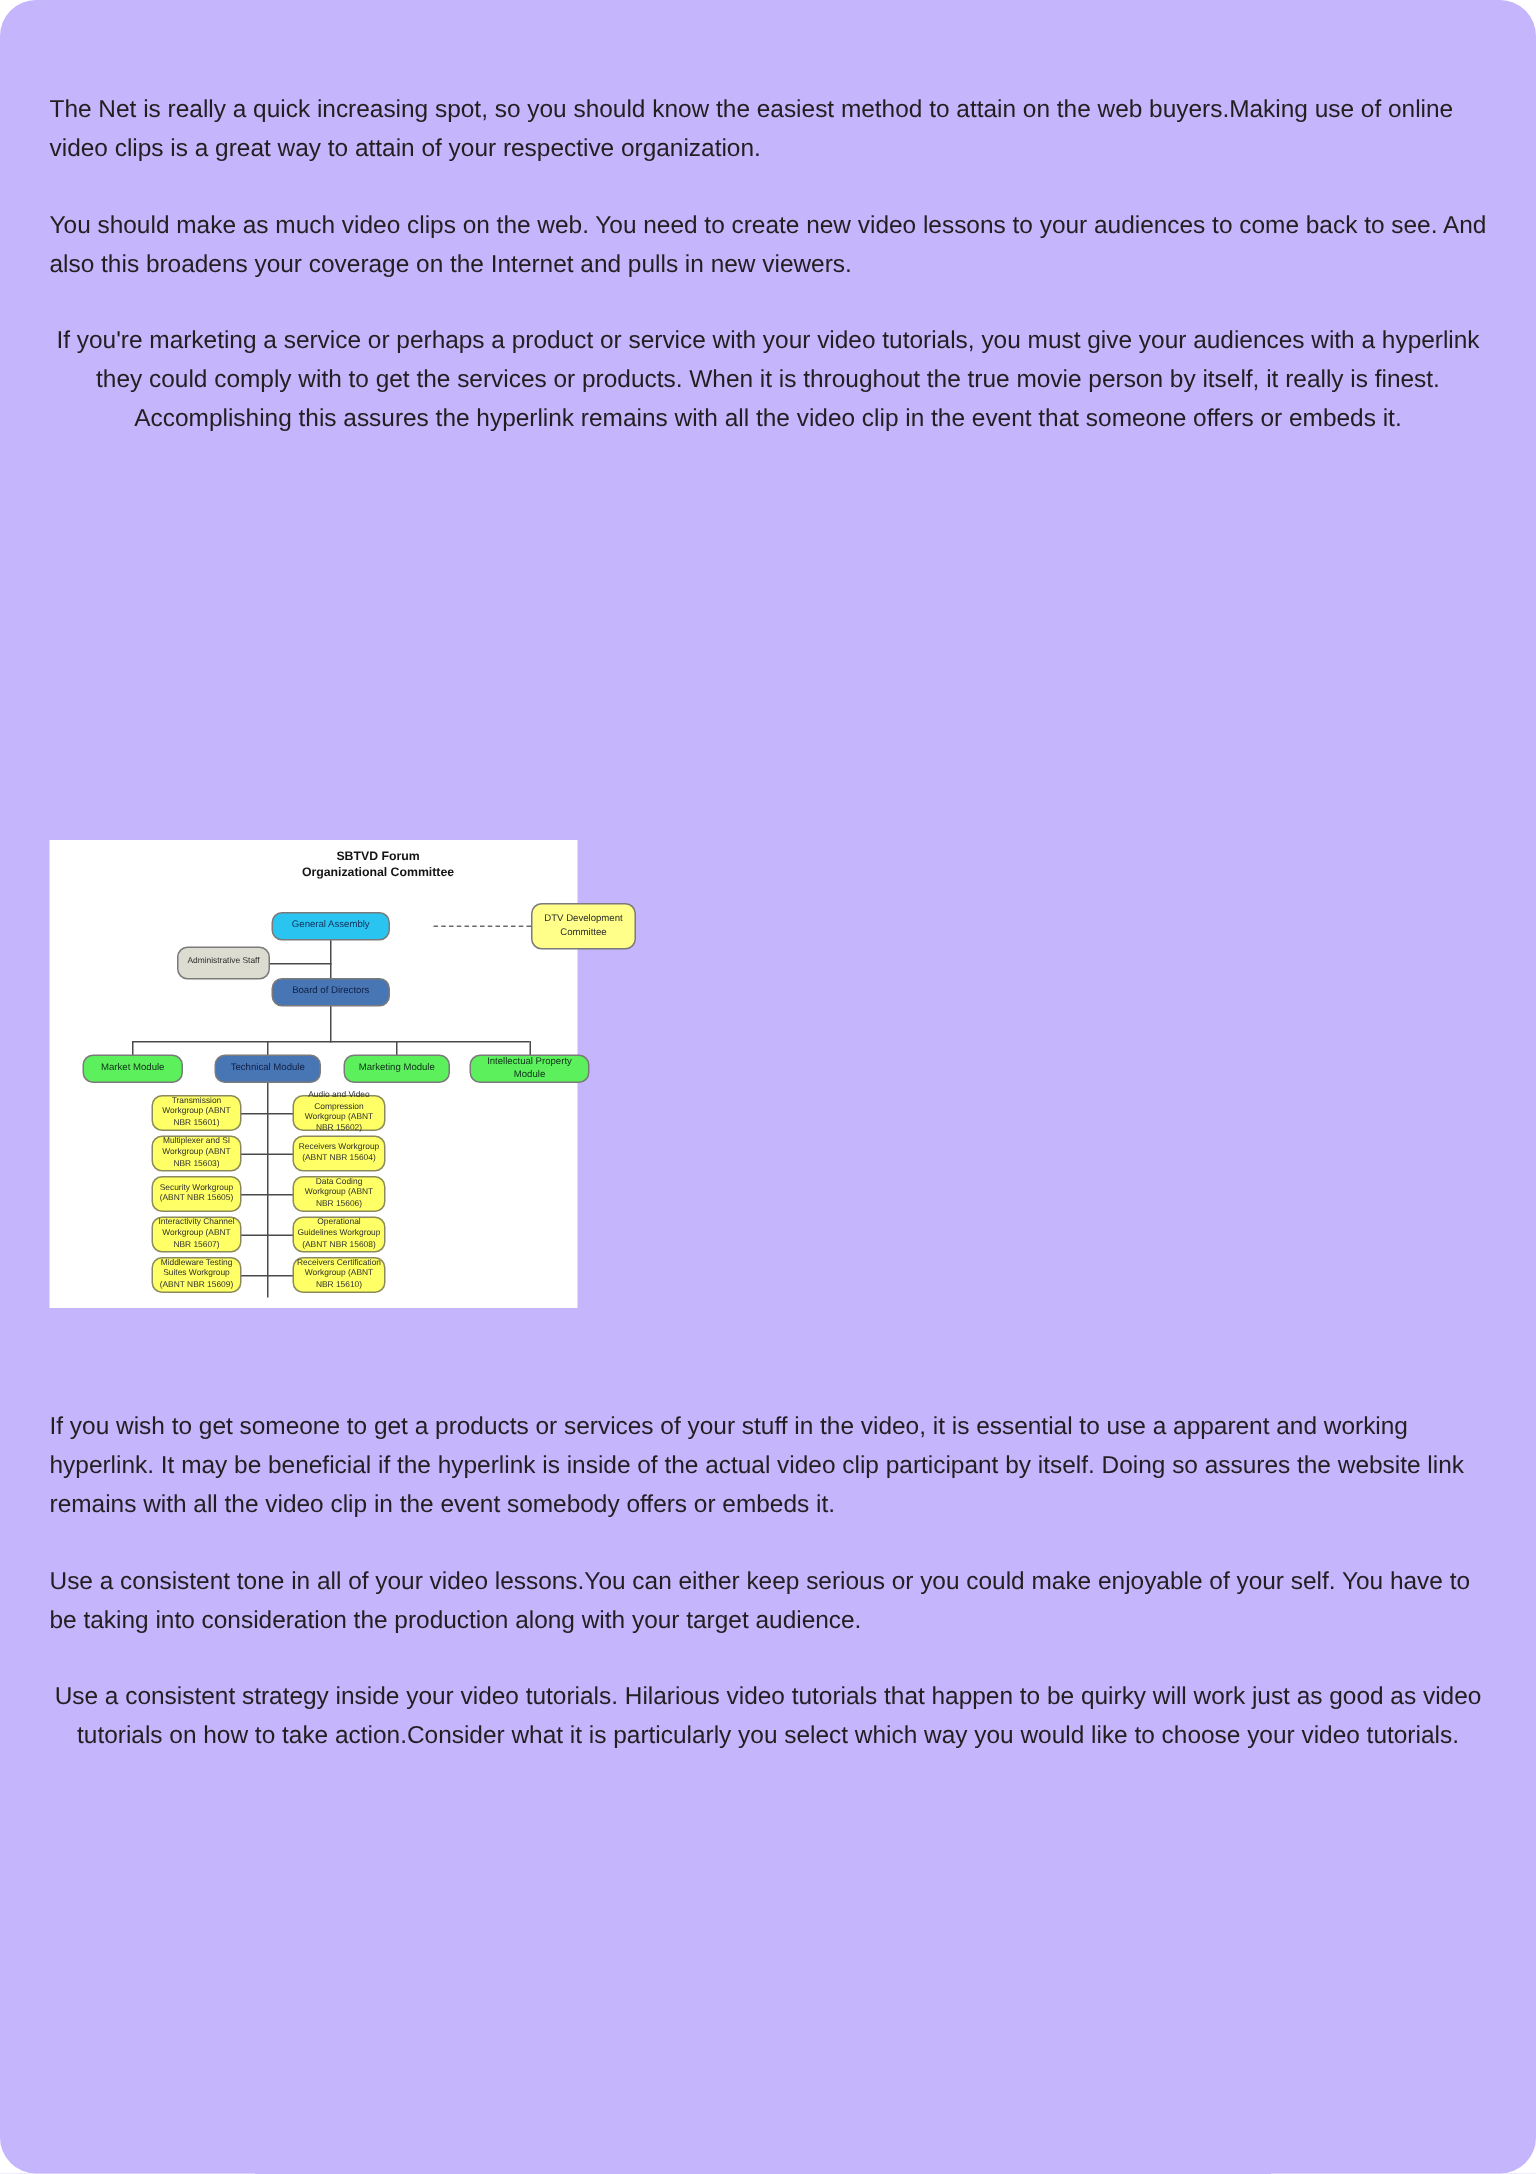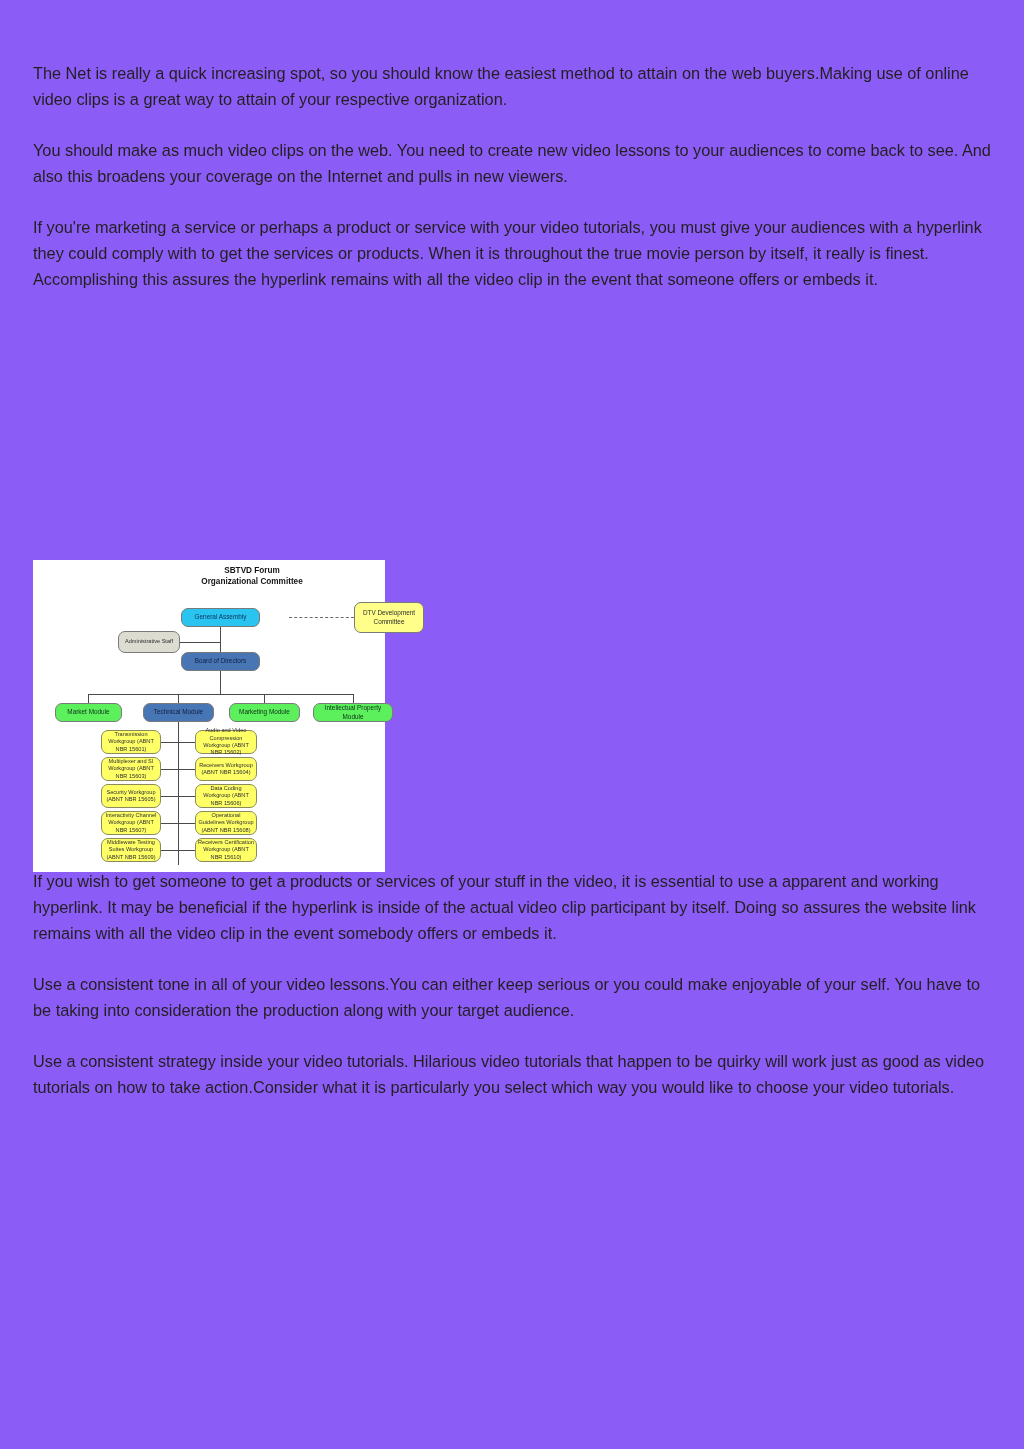--- a/index.html
+++ b/index.html
@@ -14,38 +14,39 @@
     font-family: "Liberation Sans", sans-serif;
     color: #231f20;
     position: relative;
     overflow: hidden;
   }
   #page {
     position: absolute;
     left: 0; top: 0;
     width: 1024px;
     height: 1449px;
-    background: #8b5cf6;
+    background: #c4b5fd;
+    border-radius: 24px;
   }
   .article {
     position: absolute;
     left: 33px;
     top: 60px;
     width: 958px;
   }
   p.para {
     margin: 0 0 25px 0;
     font-size: 16.3px;
     line-height: 26px;
     color: #231f20;
     letter-spacing: 0.0px;
     text-align: left;
     white-space: normal;
   }
-  p.para:last-child { margin-bottom: 0; }
+  p.para:last-child { margin-bottom: 0; text-align: center; }
 
   
   .figure {
     position: absolute;
     left: 33px;
     top: 560px;
     width: 352px;
     height: 312px;
     background: #ffffff;
   }
@@ -165,19 +166,19 @@
 
       <div class="node n-wg" style="left:148px; top:170px; width:62px; height:24px;">Audio and Video Compression Workgroup (ABNT NBR 15602)</div>
       <div class="node n-wg" style="left:148px; top:197px; width:62px; height:24px;">Receivers Workgroup (ABNT NBR 15604)</div>
       <div class="node n-wg" style="left:148px; top:224px; width:62px; height:24px;">Data Coding Workgroup (ABNT NBR 15606)</div>
       <div class="node n-wg" style="left:148px; top:251px; width:62px; height:24px;">Operational Guidelines Workgroup (ABNT NBR 15608)</div>
       <div class="node n-wg" style="left:148px; top:278px; width:62px; height:24px;">Receivers Certification Workgroup (ABNT NBR 15610)</div>
 
     </div>
   </div>
 
-  <div class="article" style="top:868px;">
+  <div class="article" style="top:938px;">
     <p class="para">If you wish to get someone to get a products or services of your stuff in the video, it is essential to use a apparent and working hyperlink. It may be beneficial if the hyperlink is inside of the actual video clip participant by itself. Doing so assures the website link remains with all the video clip in the event somebody offers or embeds it.</p>
     <p class="para">Use a consistent tone in all of your video lessons.You can either keep serious or you could make enjoyable of your self. You have to be taking into consideration the production along with your target audience.</p>
     <p class="para">Use a consistent strategy inside your video tutorials. Hilarious video tutorials that happen to be quirky will work just as good as video tutorials on how to take action.Consider what it is particularly you select which way you would like to choose your video tutorials.</p>
   </div>
 
 </div>
 
 </body></html>

